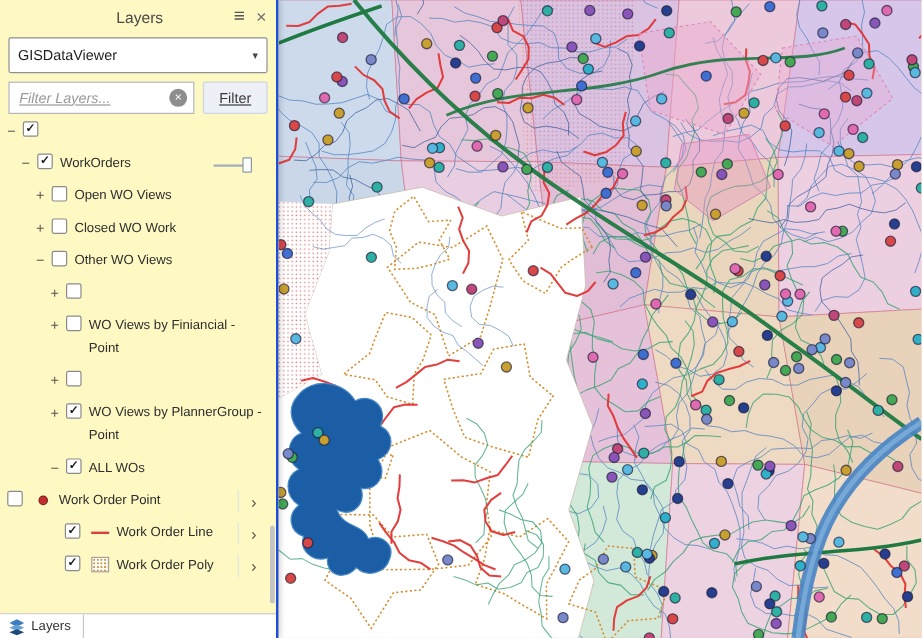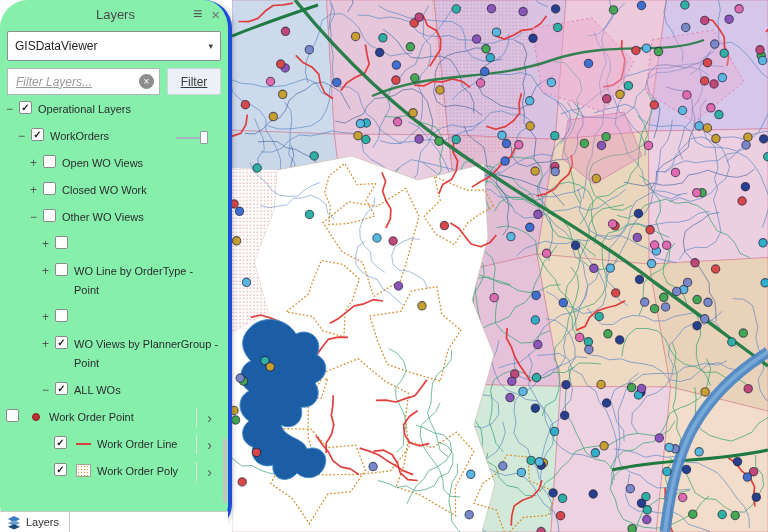--- a/index.html
+++ b/index.html
@@ -1,21 +1,21 @@
 <!DOCTYPE html>
 <html><head>
 <meta charset="utf-8">
 <style>
   *{box-sizing:border-box;margin:0;padding:0;}
   html,body{width:768px;height:532px;overflow:hidden;}
   body{font-family:"Liberation Sans",sans-serif;background:#fff;}
   .app{display:flex;width:768px;height:532px;}
 
   
-  .panel{width:232px;min-width:232px;height:100%;background:#86efac;border-right:4px solid #1d4ed8;position:relative;z-index:2;box-shadow:2px 0 4px rgba(0,0,0,.15);border-radius:28px;}
+  .panel{width:232px;min-width:232px;height:100%;background:#fef9c3;border-right:2px solid #1d4ed8;position:relative;z-index:2;box-shadow:2px 0 4px rgba(0,0,0,.15);}
   .panel-header{display:flex;align-items:center;height:28px;padding:0 8px;}
   .panel-title{flex:1;text-align:center;font-size:13px;color:#4a4a4a;padding-left:30px;}
   .hicon{cursor:pointer;color:#555;}
   .hicon.menu{font-size:16px;margin-right:9px;}
   .hicon.close{font-size:15px;color:#737373;}
 
   .dropdown{margin:3px 7px 7px;height:24px;border:1px solid #8f8f8f;border-radius:2px;display:flex;align-items:center;padding:14px 7px;font-size:12px;color:#1f1f1f;background:#fff;cursor:pointer;}
   .dropdown .chev{margin-left:auto;font-size:9px;color:#444;}
 
   .filter-row{display:flex;margin:0 7px 8px;gap:7px;}
@@ -72,21 +72,20 @@
         <span class="ph">Filter Layers...</span>
         <span class="clear">×</span>
       </div>
       <button class="filter-btn">Filter</button>
     </div>
 
     <div class="tree">
         <div class="tree-row" style="padding-left: 6px;">
           <span class="expander">−</span>
           <span class="checkbox checked">✓</span>
-          <span class="tree-label">Operational Layers</span>
         </div>
         <div class="tree-row" style="padding-left: 18px;">
           <span class="expander">−</span>
           <span class="checkbox checked">✓</span>
           <span class="tree-label">WorkOrders</span>
           <span class="opacity-slider">
             <span class="slider-handle"></span>
           </span>
         </div>
         <div class="tree-row" style="padding-left: 30px;">
@@ -104,21 +103,21 @@
           <span class="checkbox"></span>
           <span class="tree-label">Other WO Views</span>
         </div>
         <div class="tree-row" style="padding-left: 42px;">
           <span class="expander">+</span>
           <span class="checkbox"></span>
         </div>
         <div class="tree-row" style="padding-left: 42px;">
           <span class="expander">+</span>
           <span class="checkbox"></span>
-          <span class="tree-label">WO Line by OrderType - Point</span>
+          <span class="tree-label">WO Views by Finiancial - Point</span>
         </div>
         <div class="tree-row" style="padding-left: 42px;">
           <span class="expander">+</span>
           <span class="checkbox"></span>
         </div>
         <div class="tree-row" style="padding-left: 42px;">
           <span class="expander">+</span>
           <span class="checkbox checked">✓</span>
           <span class="tree-label">WO Views by PlannerGroup - Point</span>
         </div>

